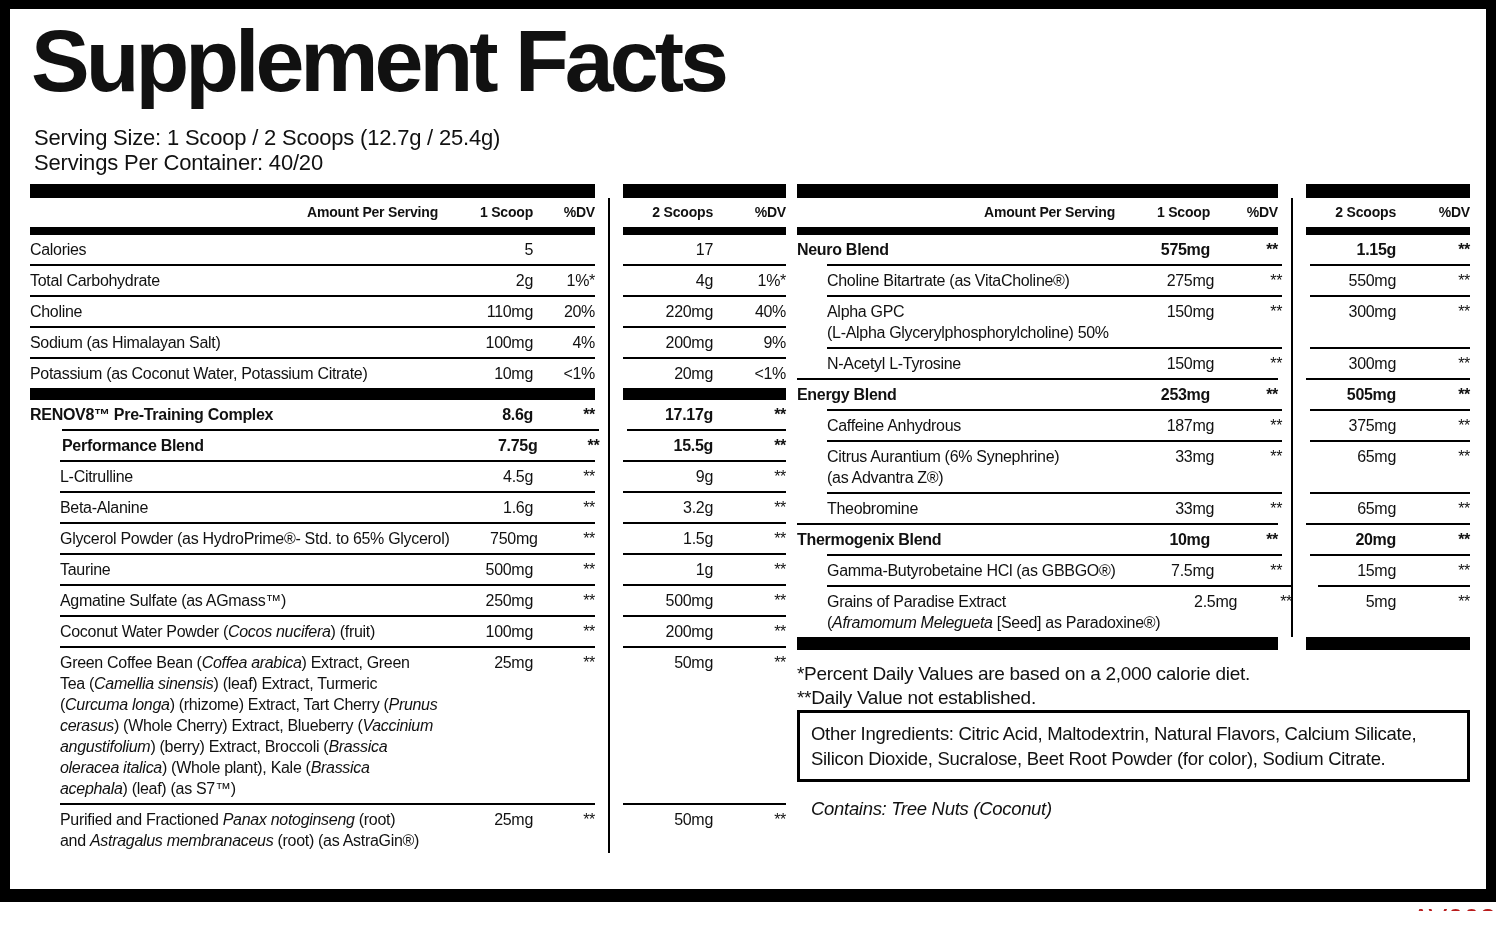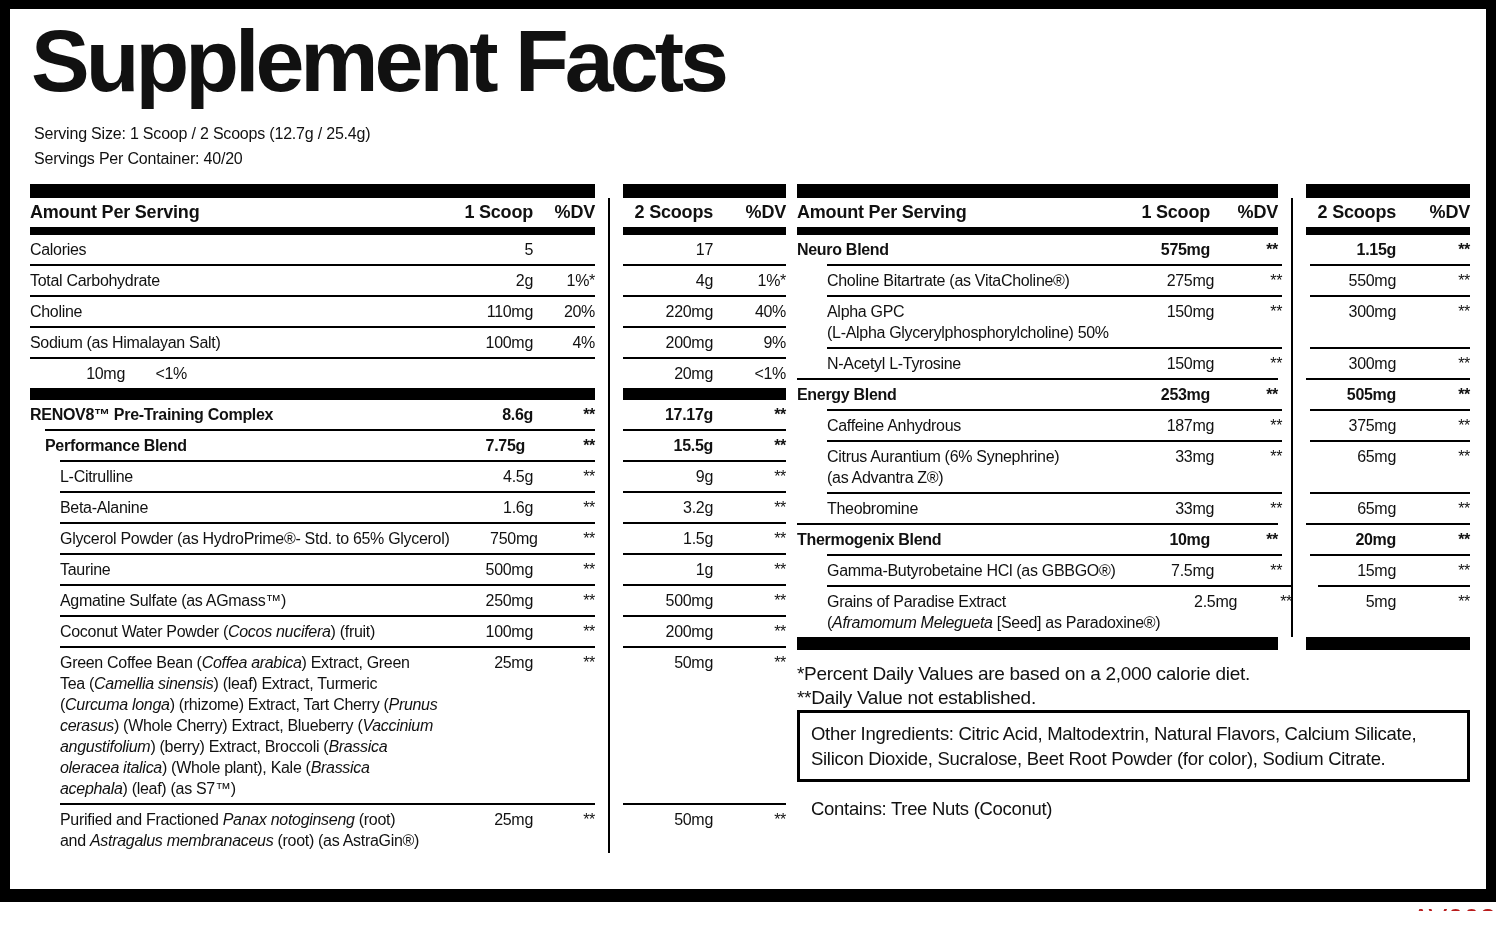--- a/index.html
+++ b/index.html
@@ -2,21 +2,21 @@
 <html><head>
 <meta charset="utf-8">
 <style>
   html,body{margin:0;padding:0;background:#fff;}
   .page{position:relative;width:1500px;height:911px;background:#fff;overflow:hidden;
         font-family:"Liberation Sans",sans-serif;color:#111;}
   .frame{position:absolute;left:0;top:0;width:1496px;height:902px;box-sizing:border-box;
          border:solid #000;border-width:9px 10px 13px 10px;background:#fff;}
   .title{position:absolute;left:21px;top:6px;font-size:88px;font-weight:bold;
          letter-spacing:-4px;line-height:1.05;white-space:nowrap;}
-  .sv{position:absolute;left:24px;font-size:16px;letter-spacing:-0.2px;}
+  .sv{position:absolute;left:24px;font-size:22px;letter-spacing:-0.2px;}
   .sv1{top:116px;} .sv2{top:141px;}
 
   .colL{position:absolute;left:20px;top:175px;width:756px;}
   .colR{position:absolute;left:787px;top:175px;width:673px;}
   .tbox{position:relative;}
   .vline{position:absolute;width:2px;background:#000;}
   .lt .vline{left:578px;top:14px;bottom:2px;}
   .rt .vline{left:494px;top:14px;bottom:13px;}
 
   .bar{display:flex;}
@@ -25,39 +25,39 @@
   .bar .bb{flex:1;background:#000;}
   .lt .bar .ba{width:565px;} .lt .bar .bgut{width:28px;}
   .rt .bar .ba{width:481px;} .rt .bar .bgut{width:28px;}
   .h14{height:14px;} .h8{height:8px;} .h12{height:12px;} .h13{height:13px;}
 
   .trow{display:flex;}
   .pa,.pb{display:flex;align-items:flex-start;border-top:2px solid #000;
           padding:4px 0;box-sizing:border-box;}
   .lt .pa{width:565px;} .lt .pb{width:163px;}
   .rt .pa{width:481px;} .rt .pb{width:164px;}
-  .lt .ind1{margin-left:15px;width:550px;gap:8px;} .lt .ind2{margin-left:30px;width:535px;}
+  .lt .ind1{margin-left:32px;width:550px;} .lt .ind2{margin-left:30px;width:535px;}
   .rt .ind1{margin-left:30px;width:465px;}
   .gut{width:28px;}
   .trow.first .pa,.trow.first .pb{border-top:0;}
   .nm{flex:1;font-size:16px;line-height:21px;letter-spacing:-0.3px;}
   .v{font-size:16px;line-height:21px;text-align:right;letter-spacing:-0.3px;}
   .lt .s1{width:95px;} .lt .dv1{width:62px;} .lt .s2{flex:1;} .lt .dv2{width:73px;}
   .rt .s1{width:95px;} .rt .dv1{width:68px;} .rt .s2{flex:1;} .rt .dv2{width:74px;}
   .it{font-style:italic;}
   .bold .nm,.bold .v{font-weight:bold;}
   .nw .nm{white-space:nowrap;}
-  .hrow .nm,.hrow .v{font-size:18px;font-weight:bold;line-height:24px;letter-spacing:-0.2px;}
+  .hrow .nm,.hrow .v{font-size:14px;font-weight:bold;line-height:24px;letter-spacing:-0.2px;text-align:right;}
   .hrow .pa,.hrow .pb{padding:2px 0 3px 0;}
 
   .fnote{font-size:19px;line-height:24px;letter-spacing:-0.3px;}
   .fn1{margin-top:12px;}
   .otherbox{border:3px solid #000;padding:8px 11px;
             font-size:18.5px;line-height:25px;letter-spacing:-0.3px;}
-  .contains{margin-top:16px;margin-left:14px;font-size:18.5px;letter-spacing:-0.3px;}
+  .contains{margin-top:16px;margin-left:14px;font-size:18.5px;letter-spacing:-0.3px;font-style:italic;}
   .code{position:absolute;left:0;top:903px;width:1496px;text-align:right;
         font-size:28px;color:#b91c1c;letter-spacing:0.5px;}
 </style>
 </head>
 <body>
 
 <div class="page">
   <div class="frame">
 
     <div class="title">Supplement Facts</div>
@@ -133,20 +133,21 @@
                 <div class="v dv1">4%</div>
               </div>
               <div class="gut"></div>
               <div class="pb">
                 <div class="v s2">200mg</div>
                 <div class="v dv2">9%</div>
               </div>
             </div>
             <div class="trow">
               <div class="pa ind0">
+                <div class="nm"><span>Potassium (as Coconut Water, Potassium Citrate)</span></div>
                 <div class="v s1">10mg</div>
                 <div class="v dv1">&lt;1%</div>
               </div>
               <div class="gut"></div>
               <div class="pb">
                 <div class="v s2">20mg</div>
                 <div class="v dv2">&lt;1%</div>
               </div>
             </div>
           </div>

